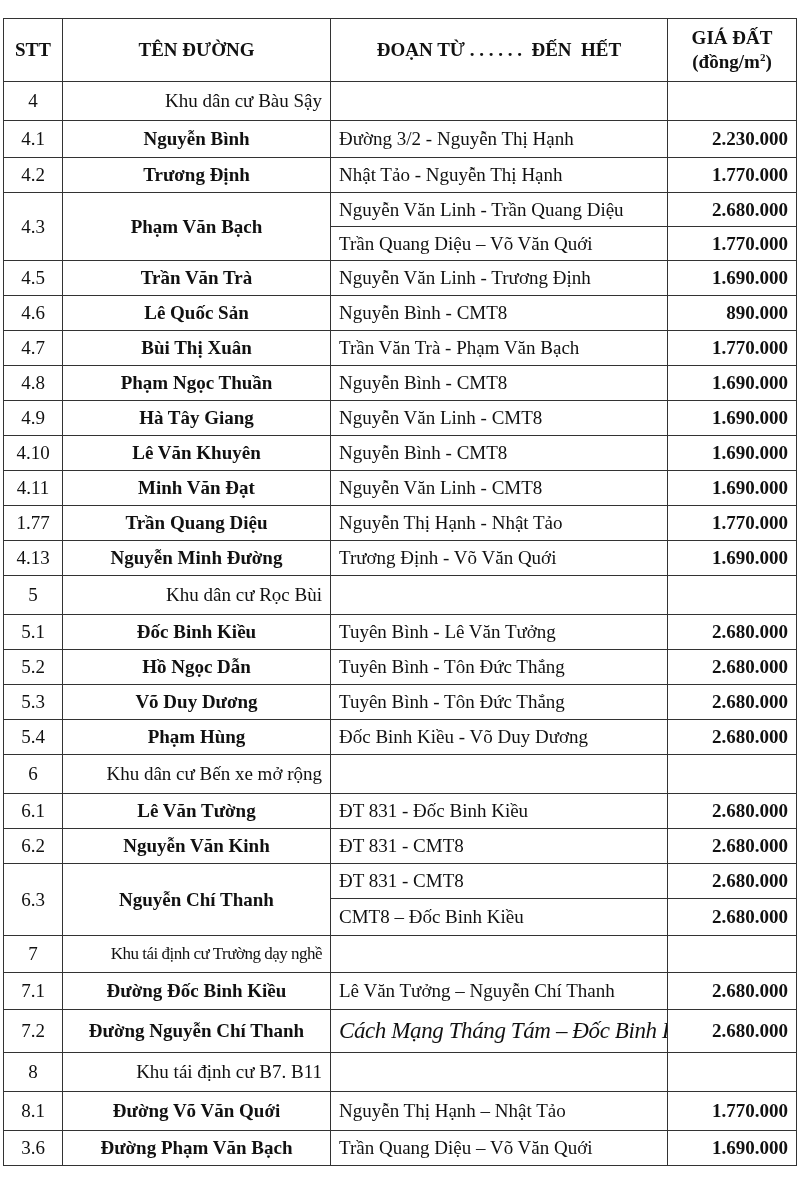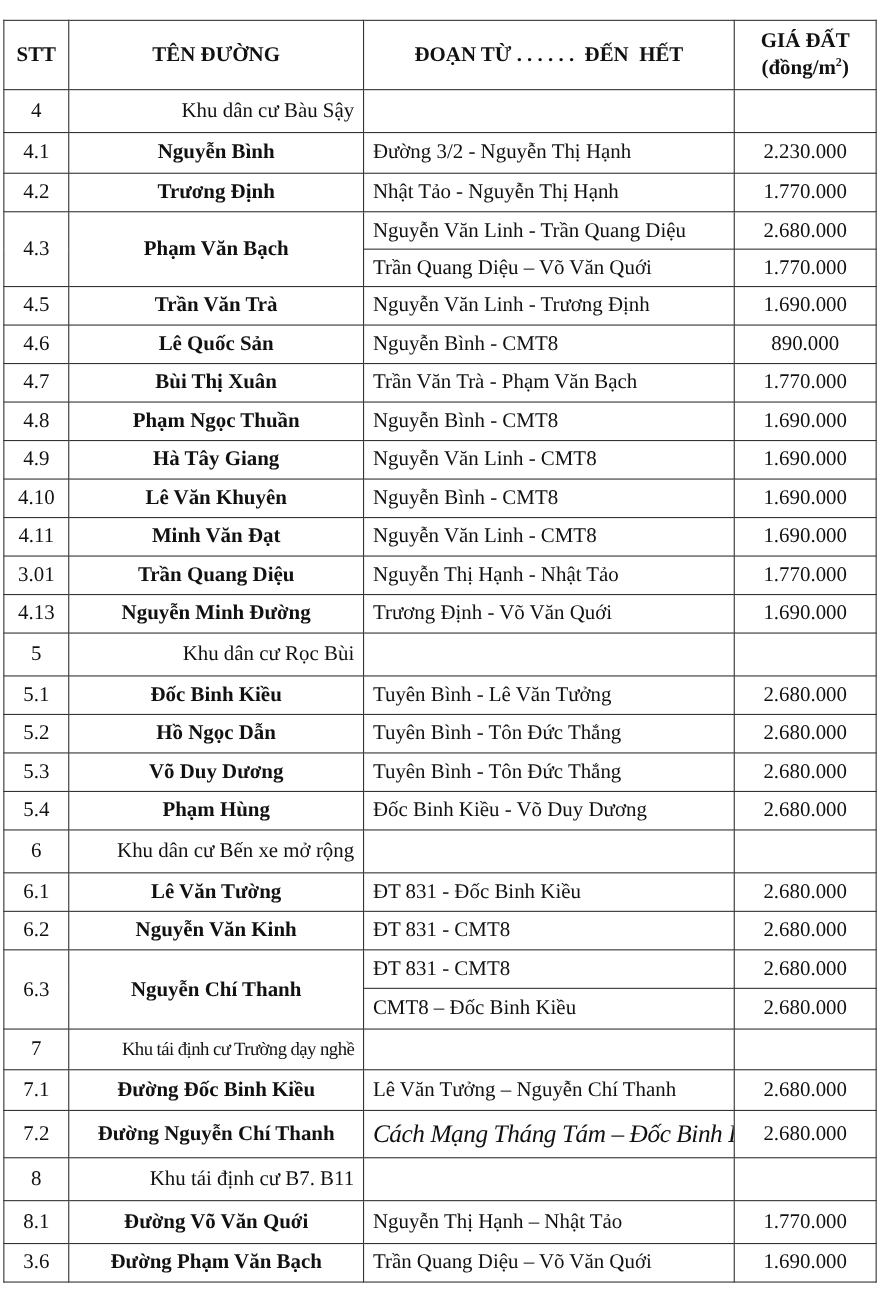--- a/index.html
+++ b/index.html
@@ -39,21 +39,21 @@
     th {
       font-weight: bold;
       text-align: center;
       height: 62px;
       font-size: 19px;
       line-height: 24px;
     }
     td.stt { text-align: center; padding: 0 2px; }
     td.name { text-align: center; font-weight: bold; }
     td.seg { text-align: left; }
-    td.price { text-align: center; }
+    td.price { text-align: right; font-weight: bold; }
     td.group-name { text-align: right; }
     td.group-name.condensed { font-size: 17px; letter-spacing: -0.5px; }
     td.seg.condensed { font-size: 23px; letter-spacing: -0.4px; font-style: italic; }
     sup { font-size: 11px; line-height: 0; }
 
     tr.h38 td { height: 36px; }
     tr.h36 td { height: 34px; }
     tr.h40 td { height: 38px; }
     tr.h44 td { height: 42px; }
     tr.h35 td { height: 33px; }
@@ -145,21 +145,21 @@
       <td class="seg">Nguyễn Bình - CMT8</td>
       <td class="price">1.690.000</td>
     </tr>
     <tr class="h36">
       <td class="stt">4.11</td>
       <td class="name">Minh Văn Đạt</td>
       <td class="seg">Nguyễn Văn Linh - CMT8</td>
       <td class="price">1.690.000</td>
     </tr>
     <tr class="h36">
-      <td class="stt">3.01</td>
+      <td class="stt">1.77</td>
       <td class="name">Trần Quang Diệu</td>
       <td class="seg">Nguyễn Thị Hạnh - Nhật Tảo</td>
       <td class="price">1.770.000</td>
     </tr>
     <tr class="h36">
       <td class="stt">4.13</td>
       <td class="name">Nguyễn Minh Đường</td>
       <td class="seg">Trương Định - Võ Văn Quới</td>
       <td class="price">1.690.000</td>
     </tr>

